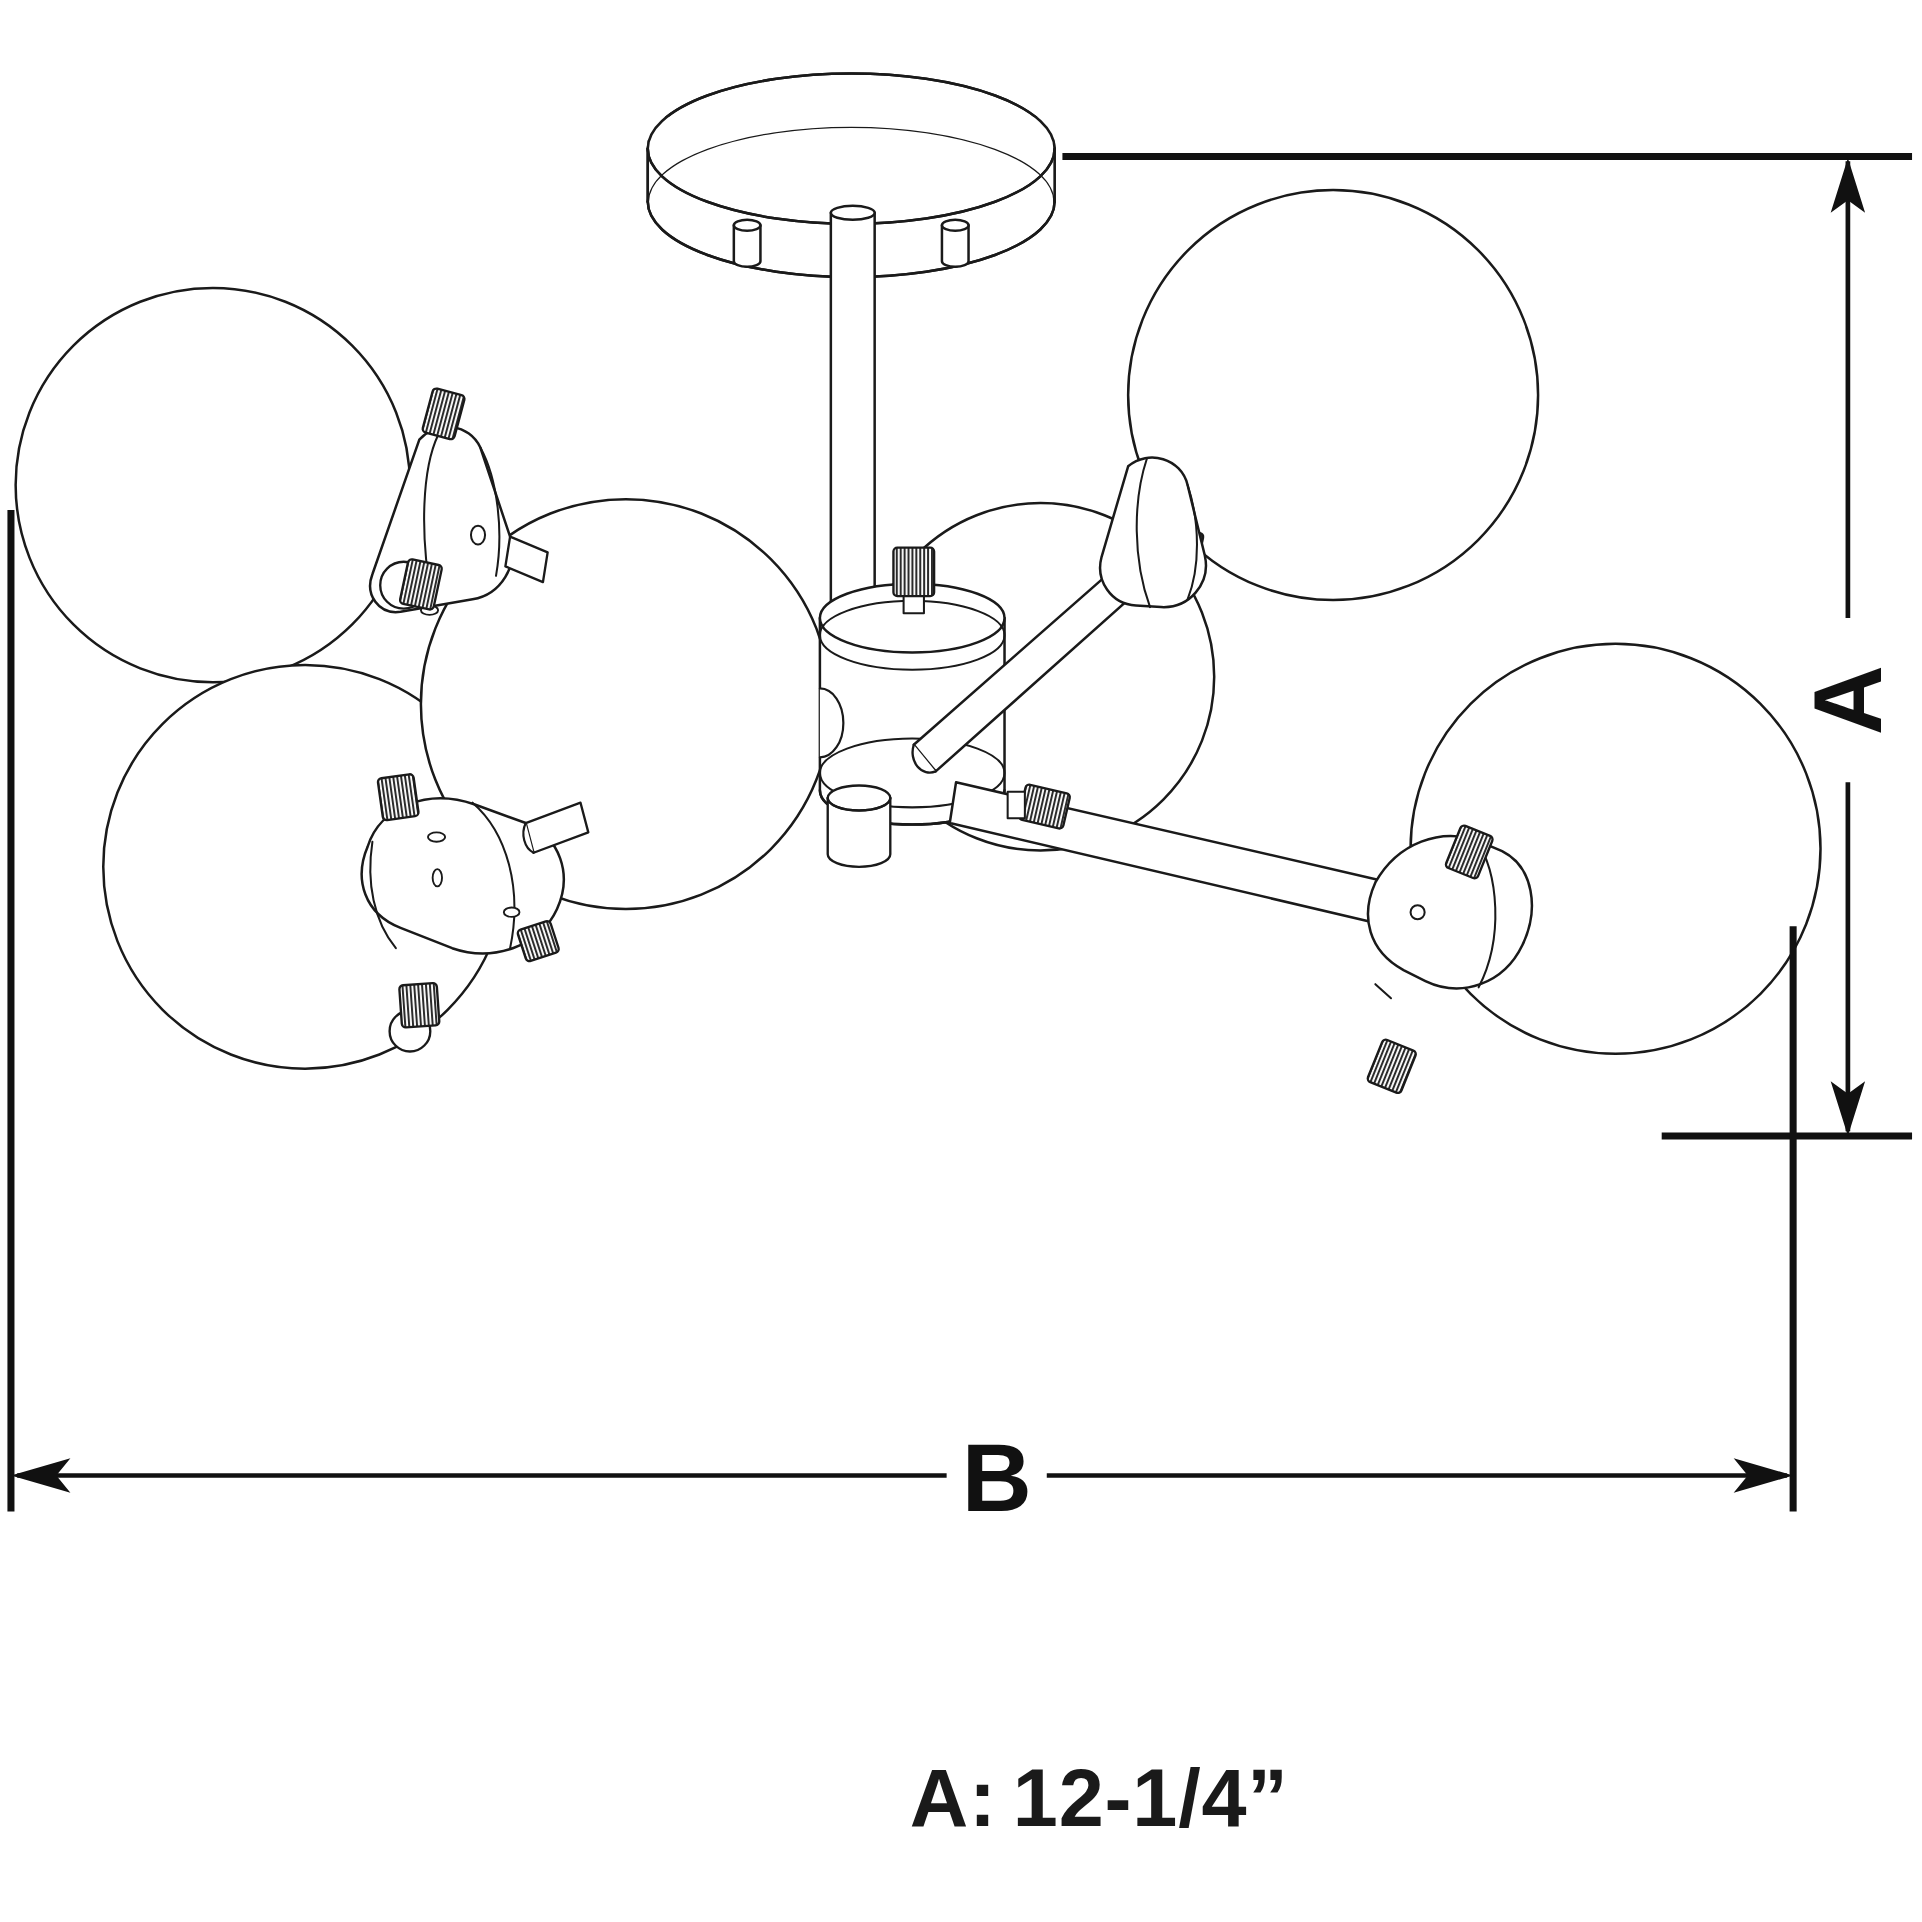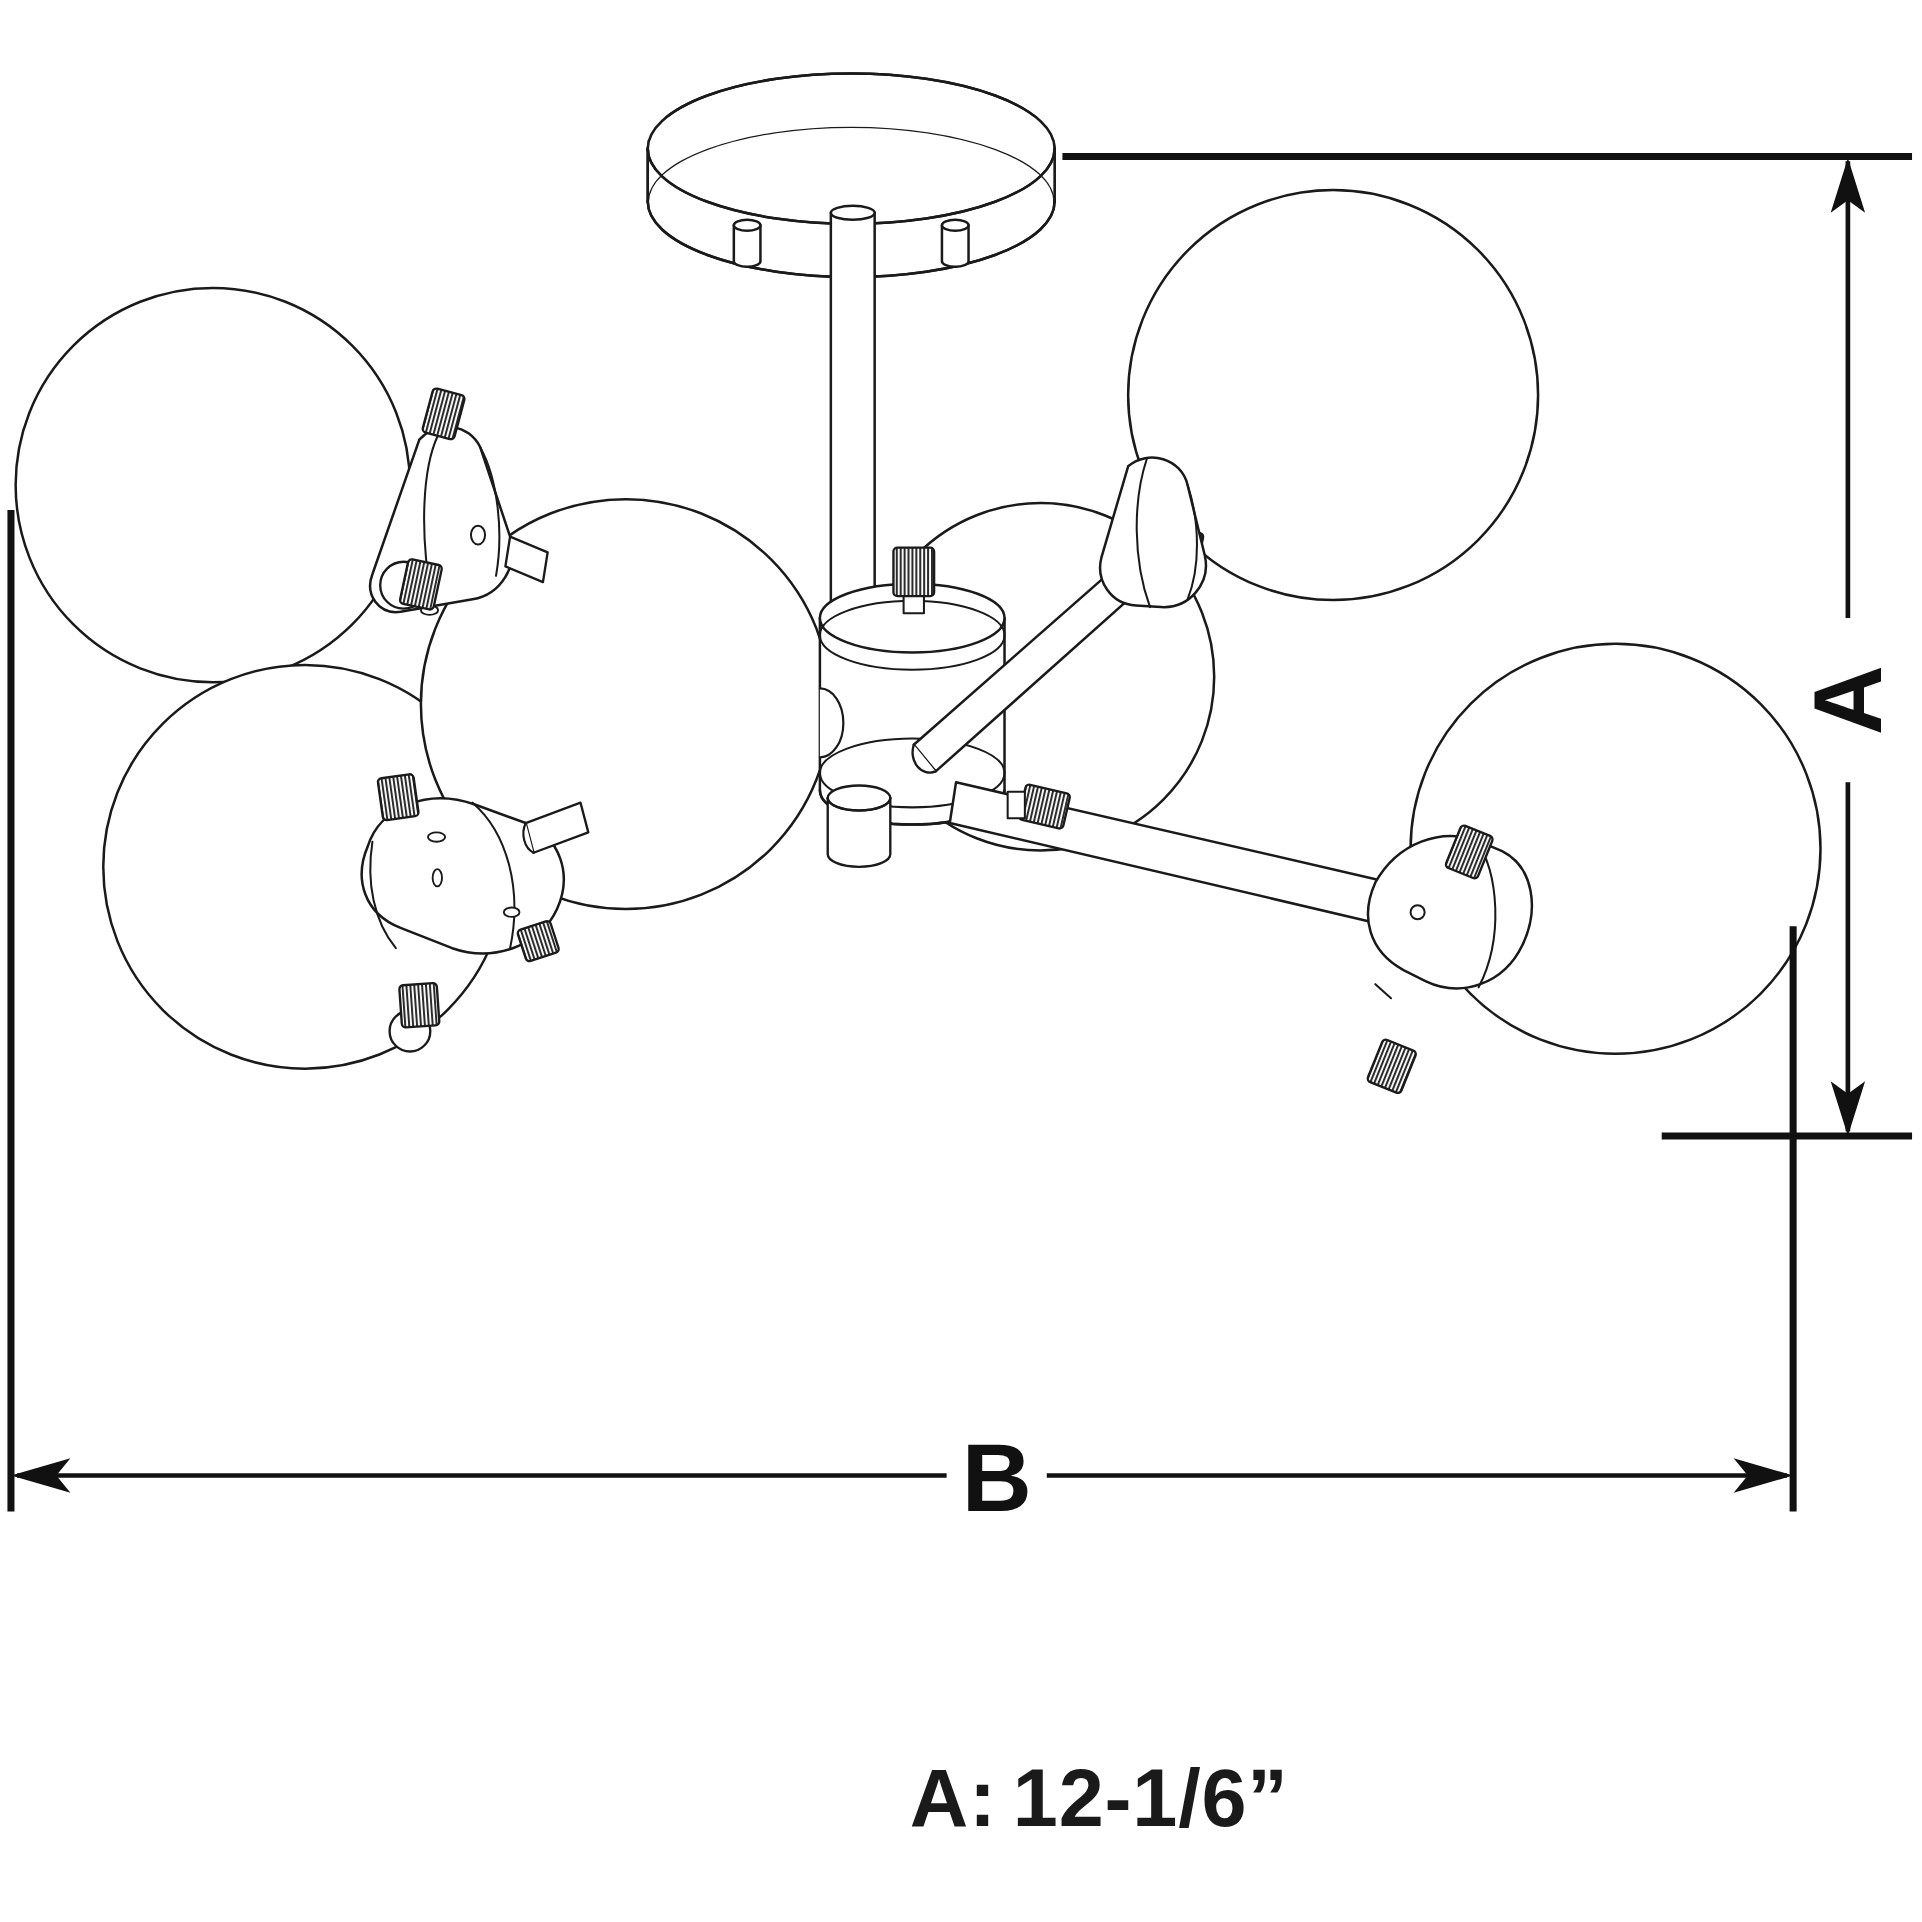--- a/index.html
+++ b/index.html
@@ -277,19 +277,19 @@
       <path d="M 2292 1886 L 2216 1908 L 2234 1886 L 2216 1864 Z" fill="#111111" stroke="none"></path>
     </g>
 
     <text x="2362" y="895" transform="rotate(-90 2362 895)" text-anchor="middle" dominant-baseline="central" font-family="Liberation Sans, sans-serif" font-weight="bold" font-size="124" fill="#111111">A</text>
 
     <text x="1274" y="1888" text-anchor="middle" dominant-baseline="central" font-family="Liberation Sans, sans-serif" font-weight="bold" font-size="124" fill="#111111">B</text>
   </svg>
 
   <div class="dim-text-block">
     <div class="dim-line-text dim-row">
-      <span class="label">A:</span><span class="value">12-1/6”</span>
+      <span class="label">A:</span><span class="value">12-1/4”</span>
     </div>
 
   </div>
 
 </div>
 
 
 </body></html>

